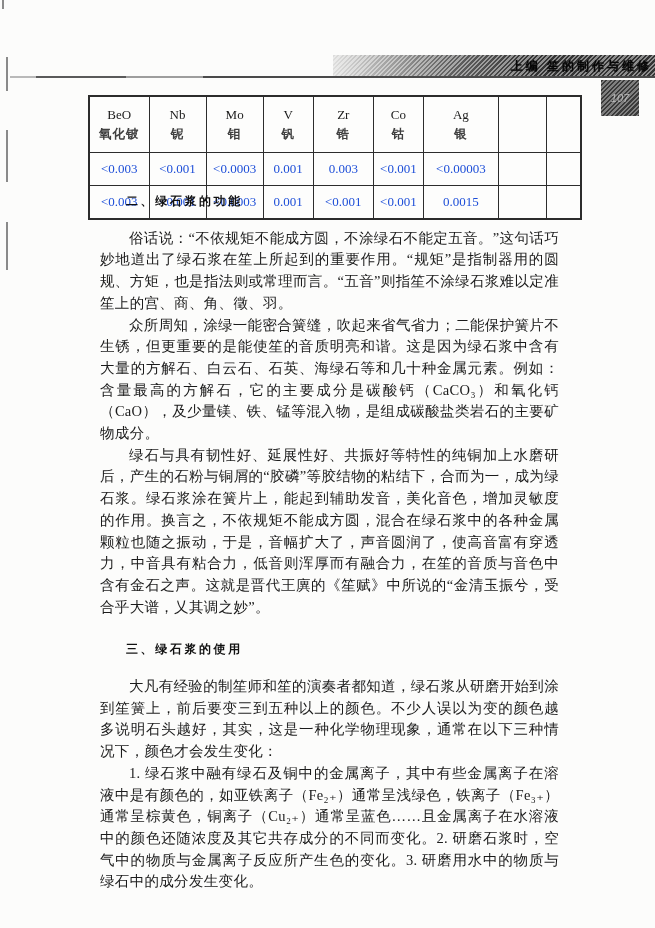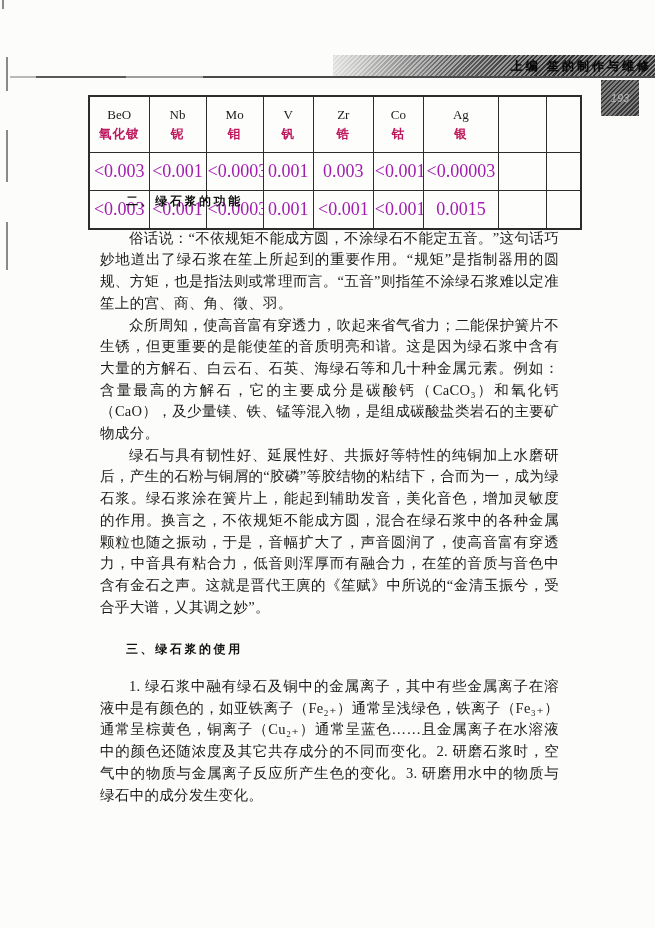--- a/index.html
+++ b/index.html
@@ -58,23 +58,23 @@
     position:absolute; left:88px; top:95px; width:494px;
     border-collapse:collapse; table-layout:fixed;
     background:#fdfdfc;
   }
   table.elem-table td {
     border:1.4px solid #2c2c2c; text-align:center; vertical-align:middle;
     padding:8px 1px; overflow:hidden; white-space:nowrap;
   }
   table.elem-table { border:2.2px solid #2c2c2c; }
   tr.head-row td { height:45px; }
-  tr.data-row td { height:16px; font-size:18px; color:#a21caf;font-family:Liberation Serif, serif; }
+  tr.data-row td { height:16px; font-size:13px; color:#1d4ed8;font-family:Liberation Serif, serif; }
   .cell-sym { font-size:13px; line-height:20px; color:#1b1b1b; }
-  .cell-cn  { font-size:12.5px; line-height:19px; font-weight:700; color:#be185d; letter-spacing:1px; }
+  .cell-cn  { font-size:12.5px; line-height:19px; font-weight:700; color:#404040; letter-spacing:1px; }
 
   
   .content {
     position:absolute; left:100px; top:178px; width:459px;
     font-size:14.5px; letter-spacing:0.32px; line-height:21.7px;
     text-align:justify; color:#1b1b1b;
   }
   .content h2 {
     font-family:"Liberation Sans","DejaVu Sans",sans-serif;
     font-size:12px; font-weight:700; letter-spacing:2.6px; color:#111;
@@ -102,21 +102,21 @@
   <div class="artifact a2"></div>
   <div class="artifact a3"></div>
 
   <div class="running-band">
     <span class="running-text">上编 笙的制作与维修</span>
   </div>
 
   <div class="head-rule"></div>
 
   <div class="page-badge">
-    <span>193</span>
+    <span>107</span>
   </div>
 
   <table class="elem-table">
     <colgroup>
       <col style="width:12.2%">
         <col style="width:11.6%">
         <col style="width:11.6%">
       <col style="width:10.2%">
         <col style="width:12.2%">
         <col style="width:10.2%">
@@ -184,23 +184,24 @@
         <td>0.0015</td>
         <td></td>
         <td></td>
       </tr>
     </tbody>
   </table>
 
   <div class="content">
     <h2>二、绿石浆的功能</h2>
     <p>俗话说：“不依规矩不能成方圆，不涂绿石不能定五音。”这句话巧妙地道出了绿石浆在笙上所起到的重要作用。“规矩”是指制器用的圆规、方矩，也是指法则或常理而言。“五音”则指笙不涂绿石浆难以定准笙上的宫、商、角、徵、羽。</p>
-    <p>众所周知，使高音富有穿透力，吹起来省气省力；二能保护簧片不生锈，但更重要的是能使笙的音质明亮和谐。这是因为绿石浆中含有大量的方解石、白云石、石英、海绿石等和几十种金属元素。例如：含量最高的方解石，它的主要成分是碳酸钙（CaCO₃）和氧化钙（CaO），及少量镁、铁、锰等混入物，是组成碳酸盐类岩石的主要矿物成分。</p>
+    <p>众所周知，涂绿一能密合簧缝，吹起来省气省力；二能保护簧片不生锈，但更重要的是能使笙的音质明亮和谐。这是因为绿石浆中含有大量的方解石、白云石、石英、海绿石等和几十种金属元素。例如：含量最高的方解石，它的主要成分是碳酸钙（CaCO₃）和氧化钙（CaO），及少量镁、铁、锰等混入物，是组成碳酸盐类岩石的主要矿物成分。</p>
     <p>绿石与具有韧性好、延展性好、共振好等特性的纯铜加上水磨研后，产生的石粉与铜屑的“胶磷”等胶结物的粘结下，合而为一，成为绿石浆。绿石浆涂在簧片上，能起到辅助发音，美化音色，增加灵敏度的作用。换言之，不依规矩不能成方圆，混合在绿石浆中的各种金属颗粒也随之振动，于是，音幅扩大了，声音圆润了，使高音富有穿透力，中音具有粘合力，低音则浑厚而有融合力，在笙的音质与音色中含有金石之声。这就是晋代王廙的《笙赋》中所说的“金清玉振兮，受合乎大谱，乂其调之妙”。</p>
     <h2>三、绿石浆的使用</h2>
+    <p>大凡有经验的制笙师和笙的演奏者都知道，绿石浆从研磨开始到涂到笙簧上，前后要变三到五种以上的颜色。不少人误以为变的颜色越多说明石头越好，其实，这是一种化学物理现象，通常在以下三种情况下，颜色才会发生变化：</p>
     <p>1. 绿石浆中融有绿石及铜中的金属离子，其中有些金属离子在溶液中是有颜色的，如亚铁离子（Fe₂₊）通常呈浅绿色，铁离子（Fe₃₊）通常呈棕黄色，铜离子（Cu₂₊）通常呈蓝色……且金属离子在水溶液中的颜色还随浓度及其它共存成分的不同而变化。2. 研磨石浆时，空气中的物质与金属离子反应所产生色的变化。3. 研磨用水中的物质与绿石中的成分发生变化。</p>
 
   </div>
 
   <div class="footer">
     <span>歌谱简谱网</span><span class="url">jianpu.cn</span>
   </div>
 
 </div>
 

